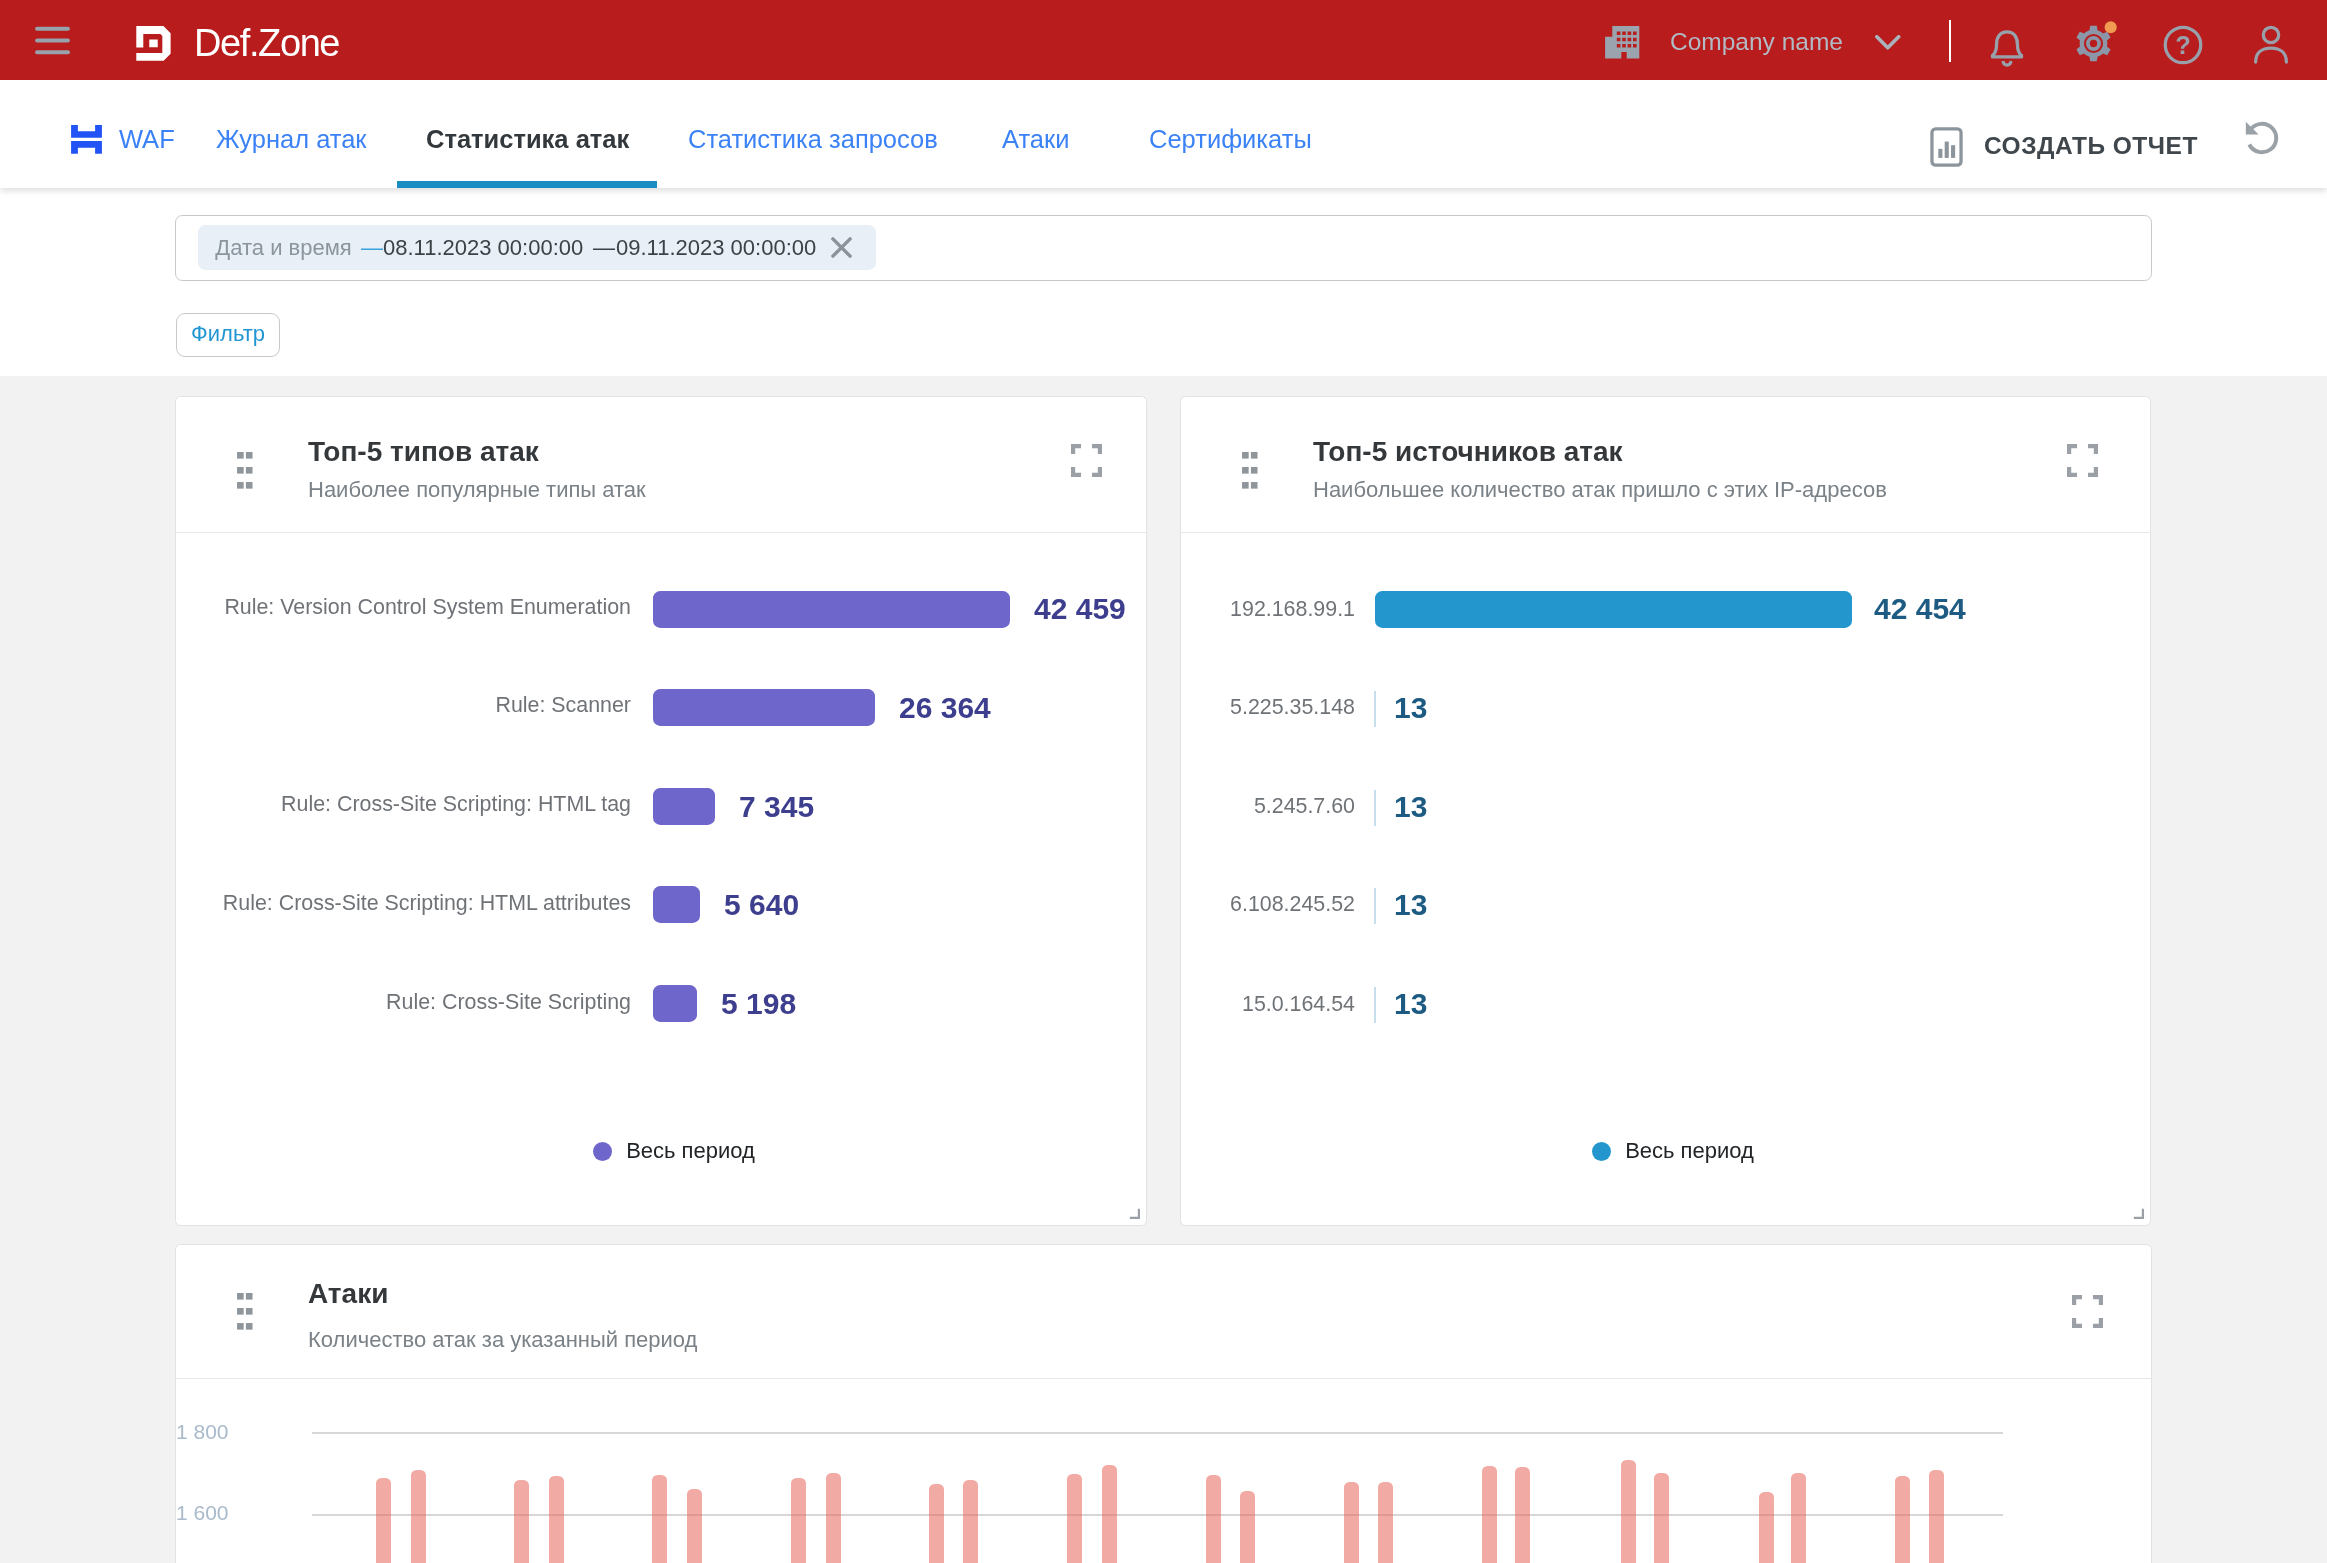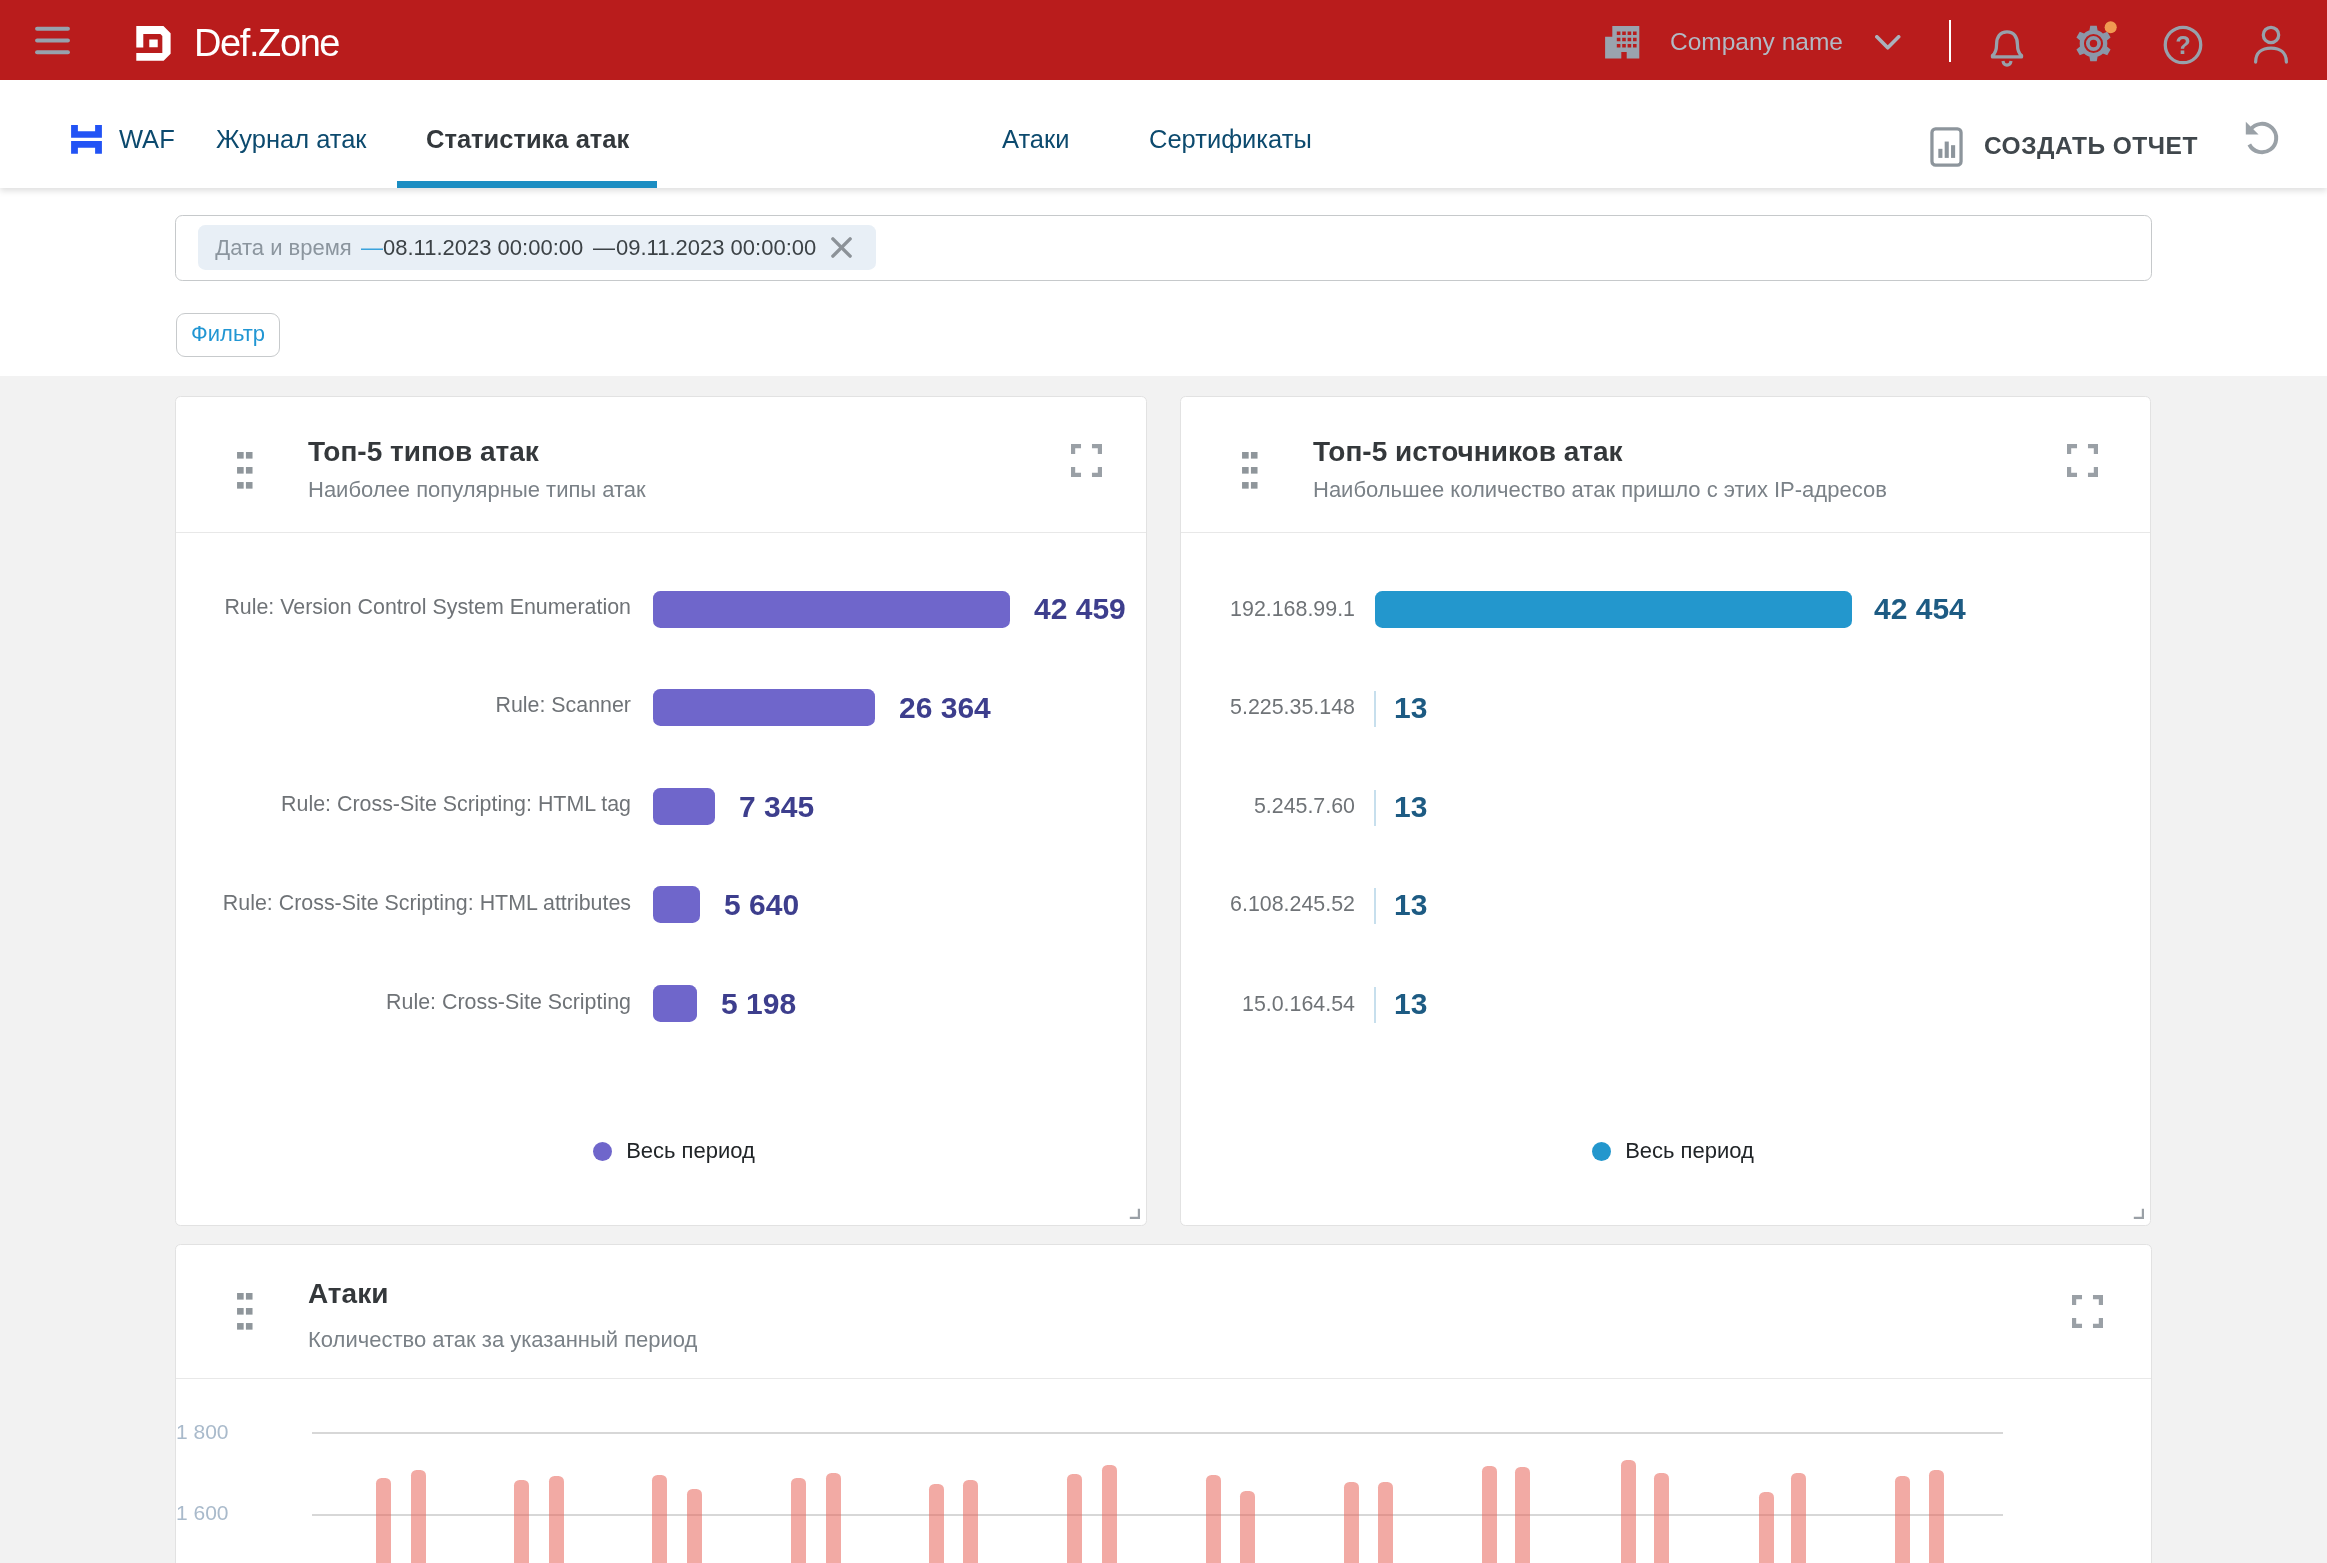--- a/index.html
+++ b/index.html
@@ -10,21 +10,21 @@
 
 #topwhite { left:0; top:0; width:2327px; height:376px; background:#fff; }
 
 
 #header { left:0; top:0; width:2327px; height:80px; background:#b91c1c; z-index:5; }
 #logo-text { left:194px; top:22px; font-size:38px; font-weight:500; color:#ffffff; letter-spacing:-1.4px; }
 #companyname { left:1670px; top:28px; font-size:24.5px; color:#b2bac4; }
 
 
 #nav { left:0; top:80px; width:2327px; height:108px; background:#fff; box-shadow:0 2.7px 6.4px rgba(0,0,0,0.13); z-index:4; }
-.tab { position:absolute; top:0; height:108px; line-height:119px; font-size:25.5px; color:#0c4a6e; white-space:nowrap; }
+.tab { position:absolute; top:0; height:108px; line-height:119px; font-size:25.5px; color:#3b82f6; white-space:nowrap; }
 .tab.active { font-weight:bold; color:#33383c; }
 #underline { position:absolute; left:397px; top:101px; width:260px; height:7.3px; background:#1b8dc2; }
 #mkreport { position:absolute; left:1984px; top:46px; height:40px; line-height:40px; font-size:24.5px; font-weight:bold; color:#40474c; letter-spacing:0.5px; }
 
 
 #finput { left:175px; top:215px; width:1977px; height:66px; border:1.8px solid #c6c9cb; border-radius:7.3px; background:#fff; }
 #chip { left:198px; top:225px; width:678px; height:45px; background:#e8eff6; border-radius:7.3px; font-size:22px; white-space:nowrap; color:#3c4246; } #chip span { line-height:45px; }
 #fbtn { left:176px; top:313px; width:104px; height:44px; border:1.8px solid #c7cacc; border-radius:9px; background:#fff; text-align:center; line-height:40px; font-size:22px; color:#2196d3; }
 
 
@@ -91,20 +91,21 @@
 </div>
 
 <div id="nav" class="abs">
   <svg class="abs" style="left:71px;top:45px" width="31" height="29" viewBox="0 0 34 32">
     <path fill="#2253f5" d="M0 0 H7.5 V6.8 H26.5 V0 H34 V14.2 H0 Z"></path>
     <path fill="#2253f5" d="M0 17.6 H34 V31.8 H26.5 V25 H7.5 V31.8 H0 Z"></path>
   </svg>
   <div class="tab" style="left:119px">WAF</div>
   <div class="tab" style="left:216px">Журнал атак</div>
   <div class="tab active" style="left:426px">Статистика атак</div>
+  <div class="tab" style="left:688px">Статистика запросов</div>
   <div class="tab" style="left:1002px">Атаки</div>
   <div class="tab" style="left:1149px">Сертификаты</div>
   <div id="underline"></div>
 
   <svg class="abs" style="left:1930px;top:47px" width="33" height="40" viewBox="0 0 36 44">
     <rect x="2" y="2" width="32" height="40" rx="4" fill="none" stroke="#8d959c" stroke-width="3.6"></rect>
     <rect x="9" y="24" width="4.5" height="10" fill="#8d959c"></rect>
     <rect x="16" y="16" width="4.5" height="18" fill="#8d959c"></rect>
     <rect x="23" y="20" width="4.5" height="14" fill="#8d959c"></rect>
   </svg>

